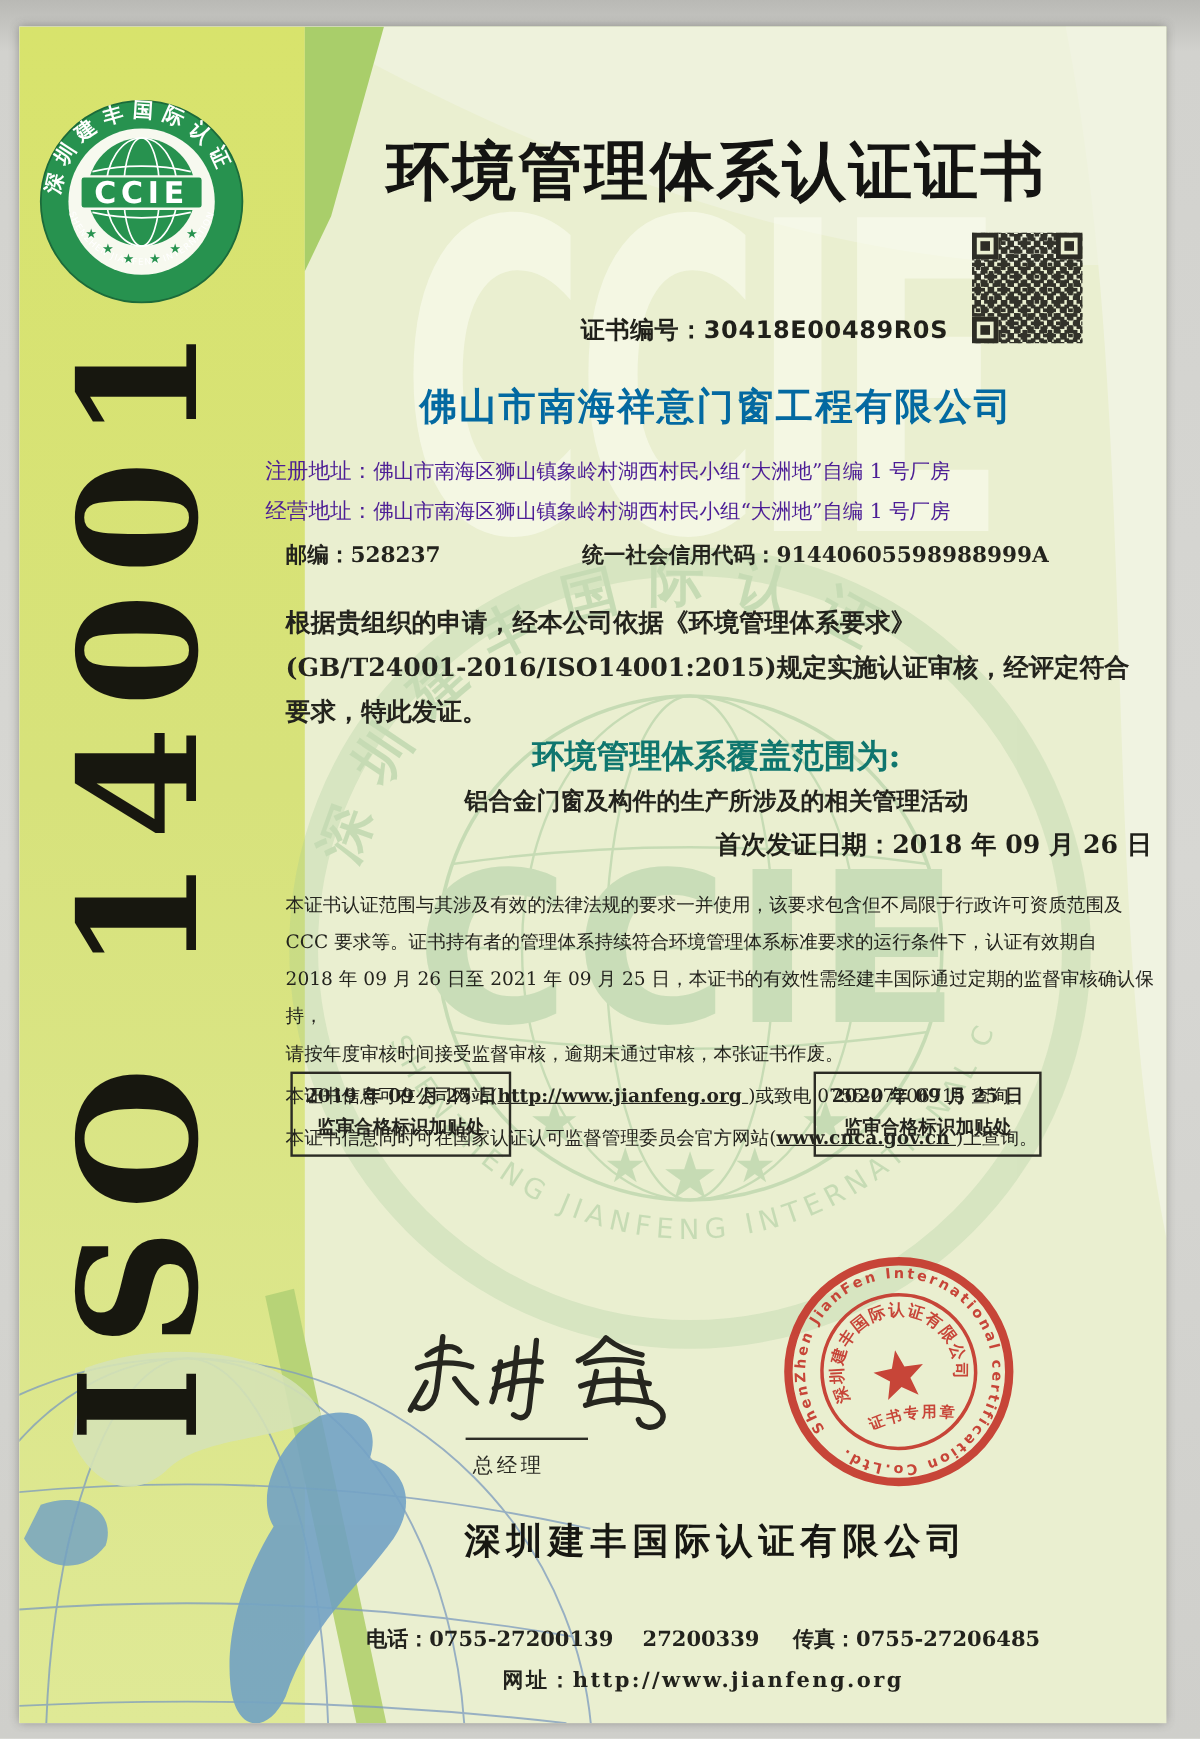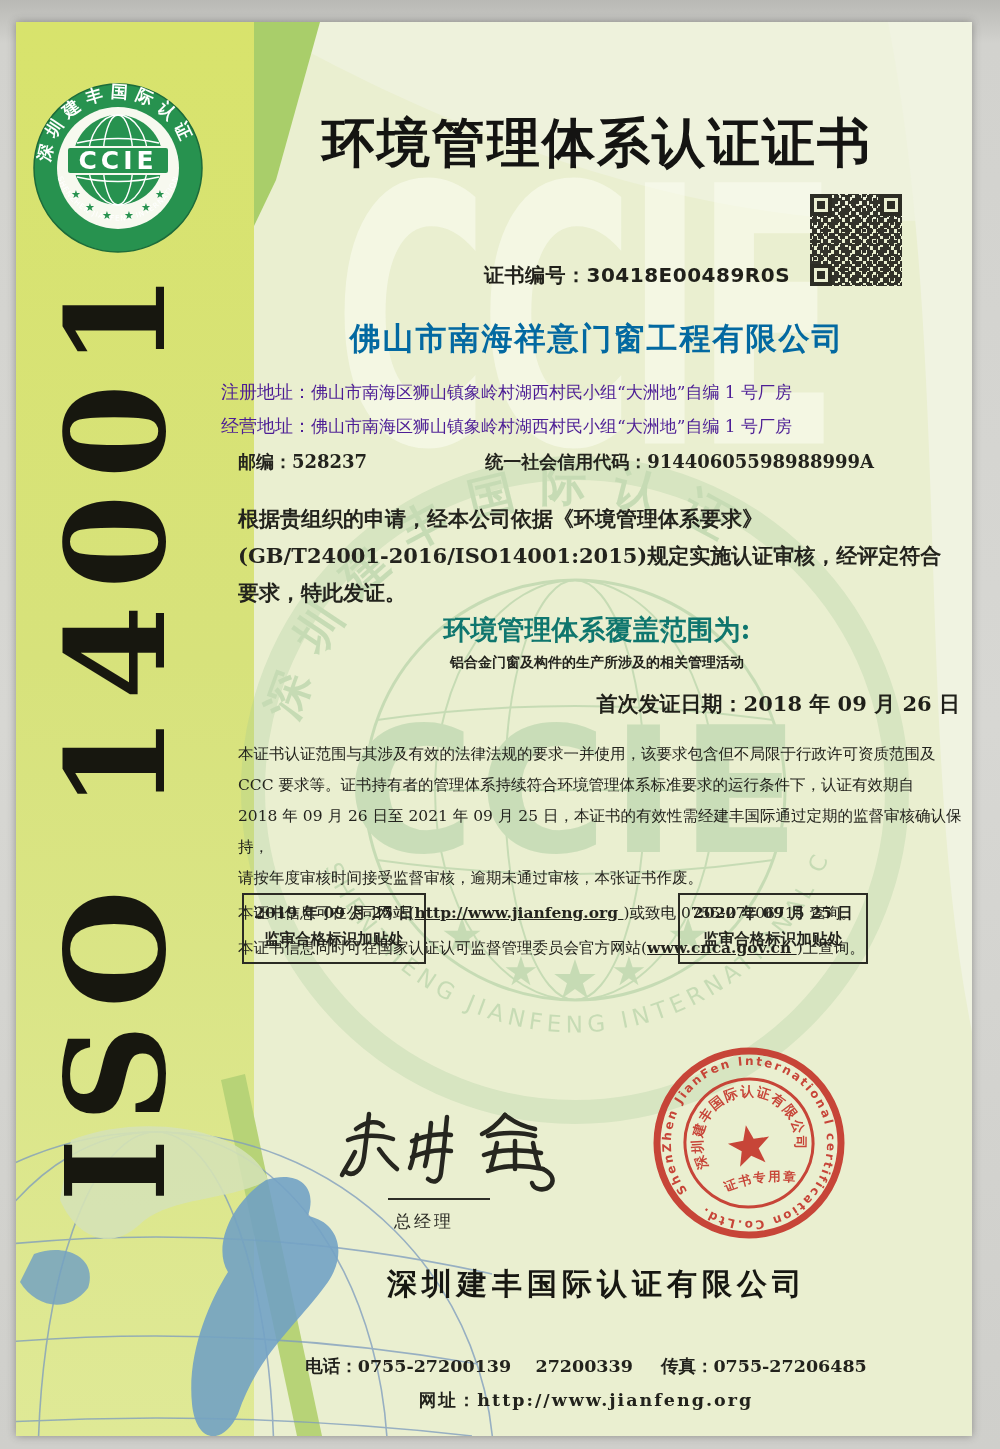--- a/index.html
+++ b/index.html
@@ -51,21 +51,21 @@
   .company{position:absolute;left:218px;top:296px;width:726px;z-index:2;text-align:center;
     font-size:31px;font-weight:700;letter-spacing:2px;color:#0369a1;white-space:nowrap;}
   .addr-row{position:absolute;left:205px;z-index:2;font-size:17px;color:#4c1d95;white-space:nowrap;}
   .addr-row .lbl{font-size:18px;}
   .zip-row{position:absolute;left:222px;top:428px;width:724px;z-index:2;display:flex;font-size:18px;font-weight:700;color:#23231d;white-space:nowrap;}
   .zip-row .g2{margin-left:118px;}
   .val-pre{white-space:pre;}
   
   .grant{position:absolute;left:222px;top:478px;width:728px;z-index:2;font-size:21px;line-height:37px;color:#23231d;font-weight:bold;}
   .scope-title{position:absolute;left:218px;top:590px;width:726px;z-index:2;text-align:center;font-size:27px;font-weight:700;color:#0f766e;}
-  .scope{position:absolute;left:218px;top:632px;width:726px;z-index:2;text-align:center;font-size:14px;font-weight:600;color:#23231d;}
+  .scope{position:absolute;left:218px;top:632px;width:726px;z-index:2;text-align:center;font-size:20px;font-weight:600;color:#23231d;}
   .first-issue{position:absolute;left:218px;top:668px;width:726px;z-index:2;text-align:right;font-size:21px;font-weight:700;color:#1f1f19;}
   
   .fine{position:absolute;left:222px;top:717px;width:730px;z-index:2;font-size:15.5px;line-height:31px;color:#23231d;}
   .fine .web{margin-top:3px;}
   .fine .url{text-decoration:underline;font-weight:700;}
   
   .audit-box{position:absolute;z-index:2;top:871px;height:62px;border:2px solid #2b2b24;text-align:center;
     font-size:15.5px;line-height:26px;padding-top:5px;box-sizing:content-box;color:#23231d;font-weight:600;}
   .audit-box.b1{left:226px;width:180px;}
   .audit-box.b2{left:662px;width:186px;}

